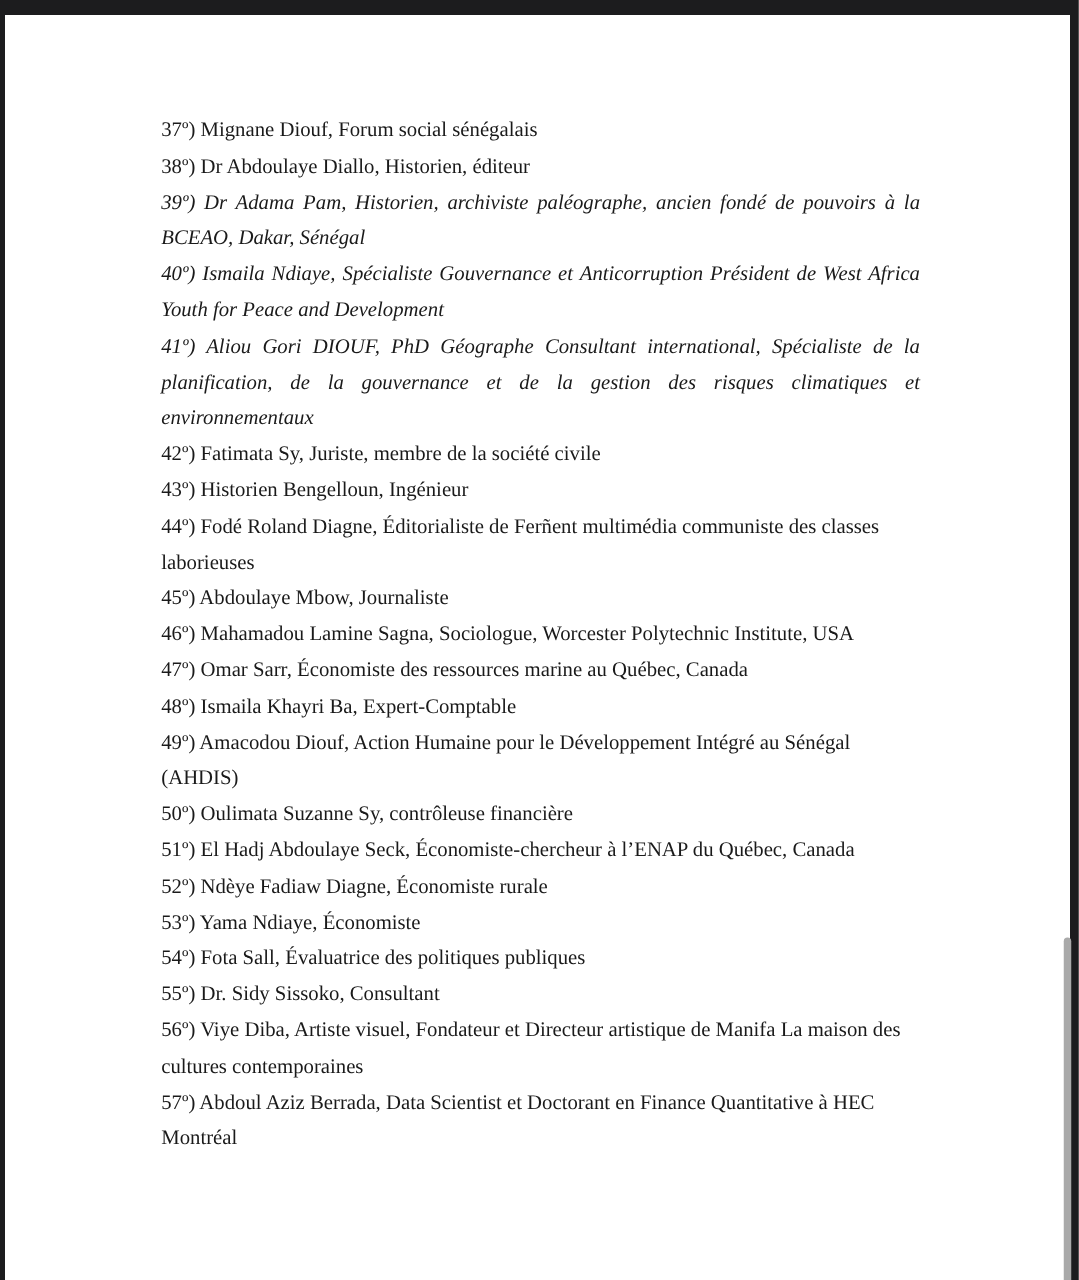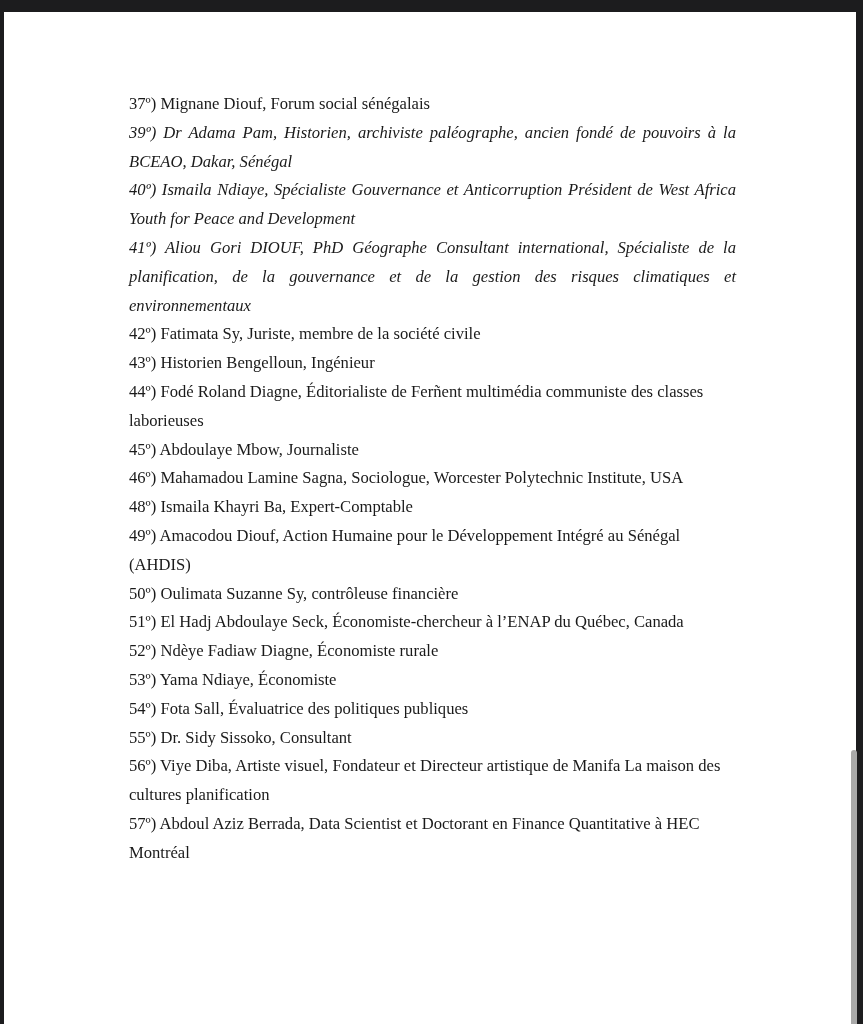--- a/index.html
+++ b/index.html
@@ -22,33 +22,35 @@
       position: absolute; left: 851px; top: 750px; width: 6px; height: 274px;
       background: #a9a9a9; border-radius: 3px 3px 0 0;
     }
   </style>
 </head>
 <body>
 
 <div class="page">
   <div class="content">
     <p class="item">37º) Mignane Diouf, Forum social sénégalais</p>
+    <p class="item">38º) Dr Abdoulaye Diallo, Historien, éditeur</p>
     <p class="item justify">39º) Dr Adama Pam, Historien, archiviste paléographe, ancien fondé de pouvoirs à la BCEAO, Dakar, Sénégal</p>
     <p class="item justify">40º) Ismaila Ndiaye, Spécialiste Gouvernance et Anticorruption Président de West Africa Youth for Peace and Development</p>
     <p class="item justify">41º) Aliou Gori DIOUF, PhD Géographe Consultant international, Spécialiste de la planification, de la gouvernance et de la gestion des risques climatiques et environnementaux</p>
     <p class="item">42º) Fatimata Sy, Juriste, membre de la société civile</p>
     <p class="item">43º) Historien Bengelloun, Ingénieur</p>
     <p class="item">44º) Fodé Roland Diagne, Éditorialiste de Ferñent multimédia communiste des classes laborieuses</p>
     <p class="item">45º) Abdoulaye Mbow, Journaliste</p>
     <p class="item">46º) Mahamadou Lamine Sagna, Sociologue, Worcester Polytechnic Institute, USA</p>
+    <p class="item">47º) Omar Sarr, Économiste des ressources marine au Québec, Canada</p>
     <p class="item">48º) Ismaila Khayri Ba, Expert-Comptable</p>
     <p class="item">49º) Amacodou Diouf, Action Humaine pour le Développement Intégré au Sénégal (AHDIS)</p>
     <p class="item">50º) Oulimata Suzanne Sy, contrôleuse financière</p>
     <p class="item">51º) El Hadj Abdoulaye Seck, Économiste-chercheur à l’ENAP du Québec, Canada</p>
     <p class="item">52º) Ndèye Fadiaw Diagne, Économiste rurale</p>
     <p class="item">53º) Yama Ndiaye, Économiste</p>
     <p class="item">54º) Fota Sall, Évaluatrice des politiques publiques</p>
     <p class="item">55º) Dr. Sidy Sissoko, Consultant</p>
-    <p class="item">56º) Viye Diba, Artiste visuel, Fondateur et Directeur artistique de Manifa La maison des cultures planification</p>
+    <p class="item">56º) Viye Diba, Artiste visuel, Fondateur et Directeur artistique de Manifa La maison des cultures contemporaines</p>
     <p class="item">57º) Abdoul Aziz Berrada, Data Scientist et Doctorant en Finance Quantitative à HEC Montréal</p>
   </div>
 </div>
 <div class="scrollbar"></div>
 
 </body></html>

